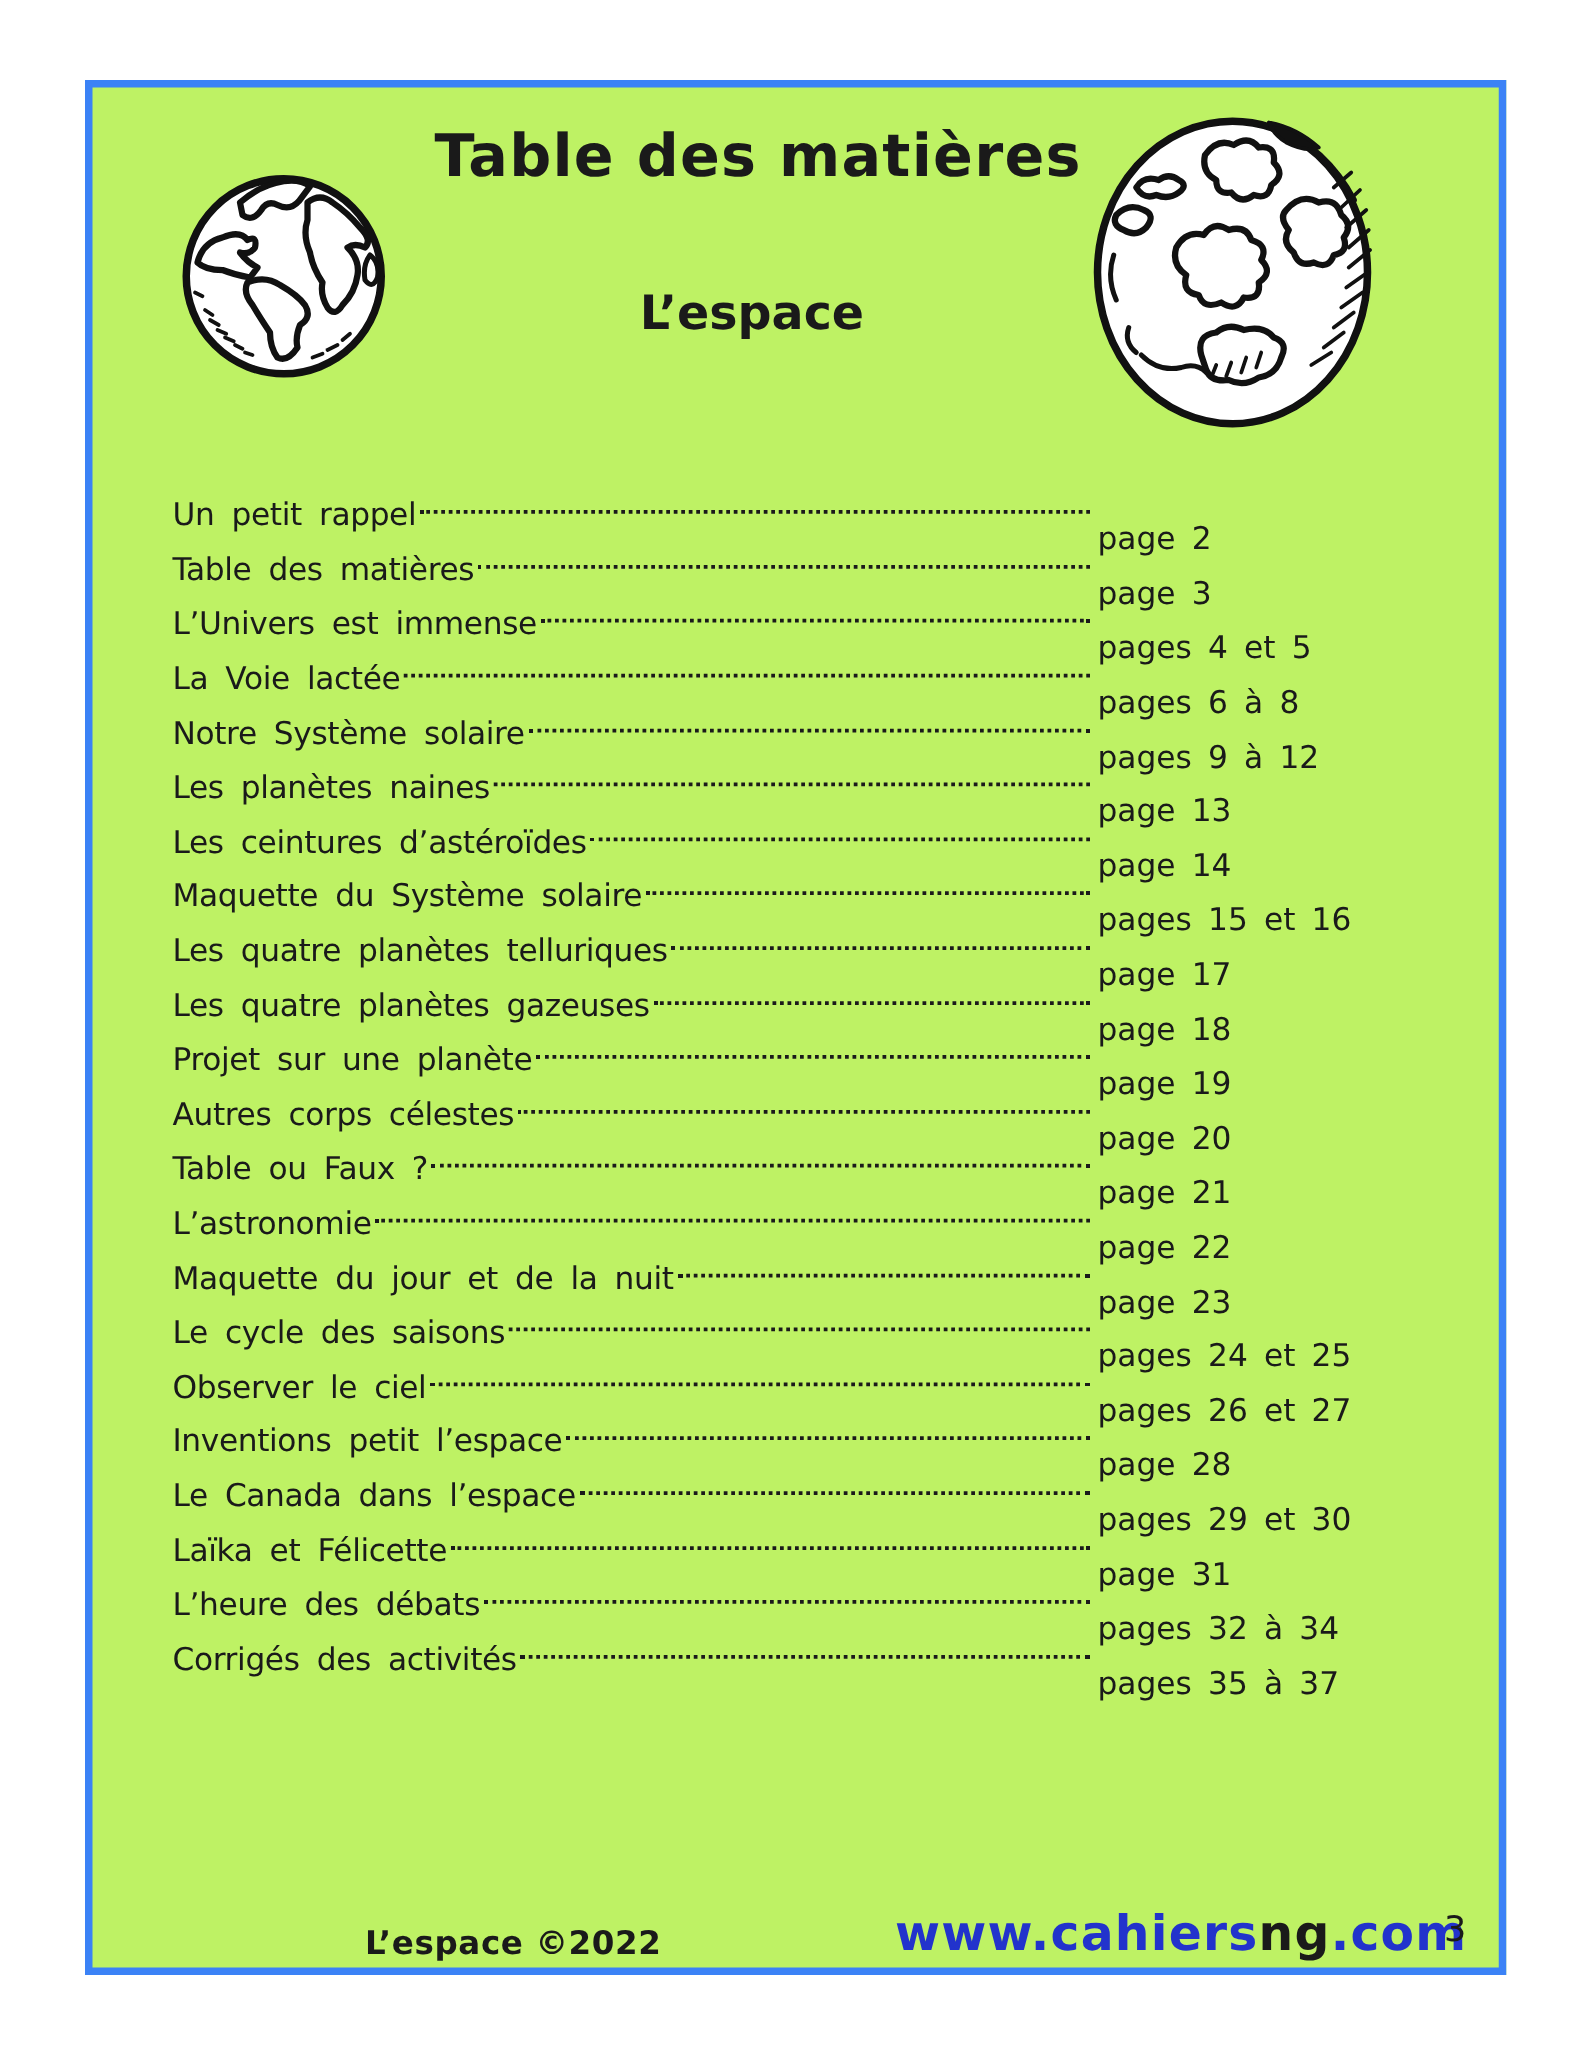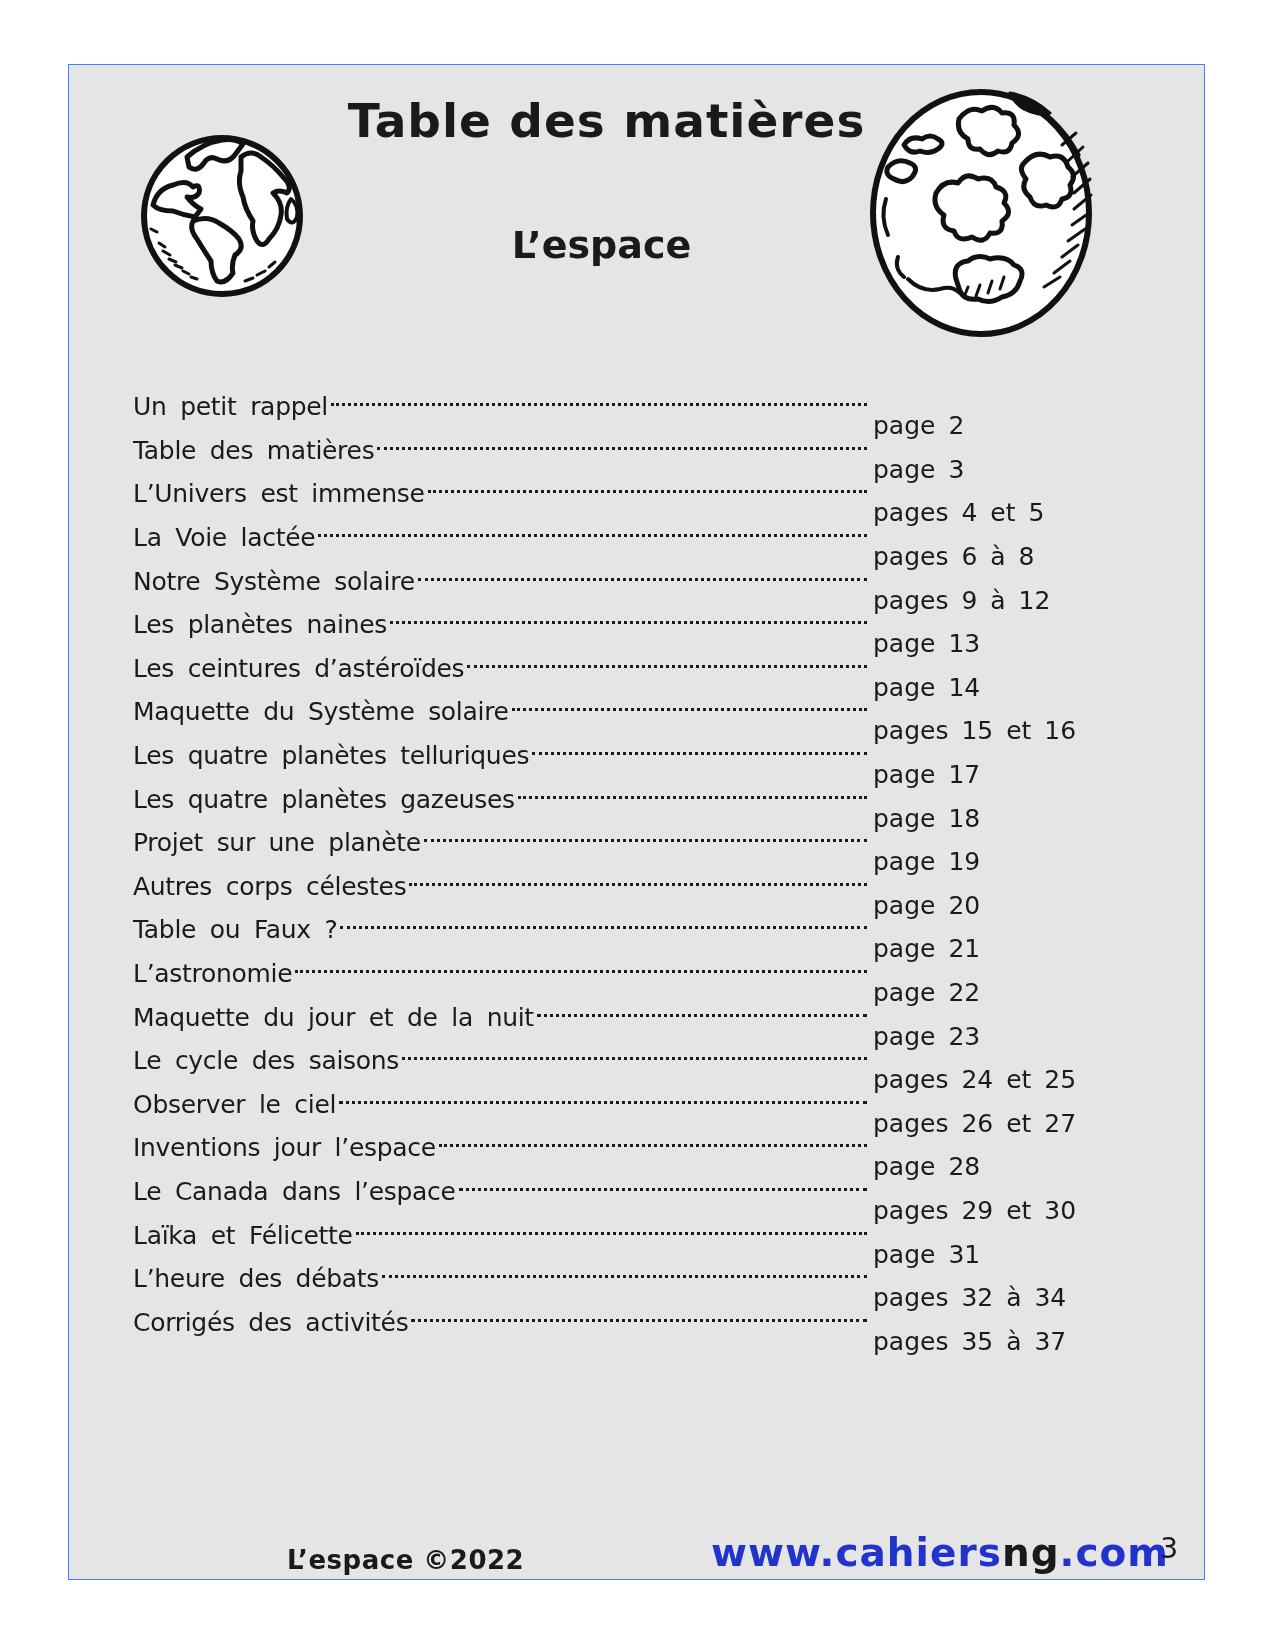--- a/index.html
+++ b/index.html
@@ -6,22 +6,22 @@
   html, body {
     width: 1275px; height: 1650px;
     background: #ffffff;
     font-family: "DejaVu Sans", sans-serif;
     color: #1a1a1a;
     overflow: hidden;
   }
   .sheet {
     position: absolute;
     left: 68px; top: 64px; right: 70px; bottom: 70px;
-    border: 1px solid #3b82f6;
-    background: #e5e5e5;
+    border: 6px solid #3b82f6;
+    background: #bef264;
   }
   
   .header { position: absolute; left: 0; top: 0; right: 0; height: 330px; }
   .globe-left {
     position: absolute; left: 68px; top: 66px;
     width: 170px; height: 170px;
   }
   .planet-right {
     position: absolute; left: 795px; top: 16px;
     width: 238px; height: 264px;
@@ -244,21 +244,21 @@
       <span class="p">pages 24 et 25</span>
     </div>
 
     <div class="row">
       <span class="t">Observer le ciel</span>
       <span class="leader"></span>
       <span class="p">pages 26 et 27</span>
     </div>
 
     <div class="row">
-      <span class="t">Inventions jour l’espace</span>
+      <span class="t">Inventions petit l’espace</span>
       <span class="leader"></span>
       <span class="p">page 28</span>
     </div>
 
     <div class="row">
       <span class="t">Le Canada dans l’espace</span>
       <span class="leader"></span>
       <span class="p">pages 29 et 30</span>
     </div>
 

